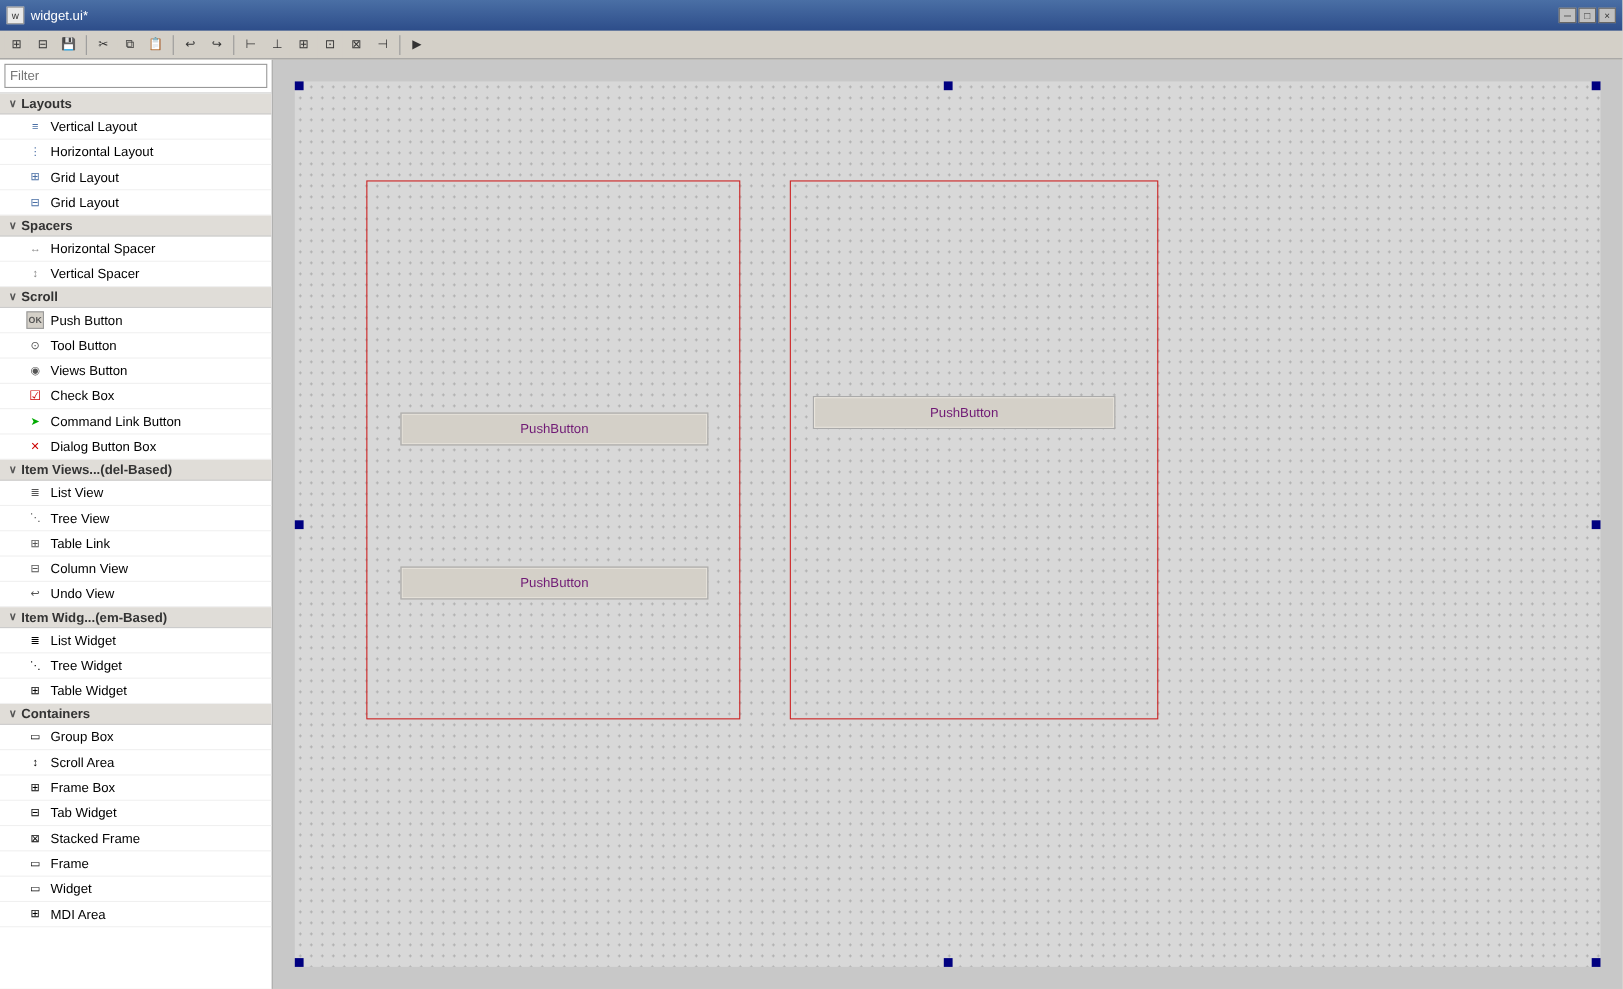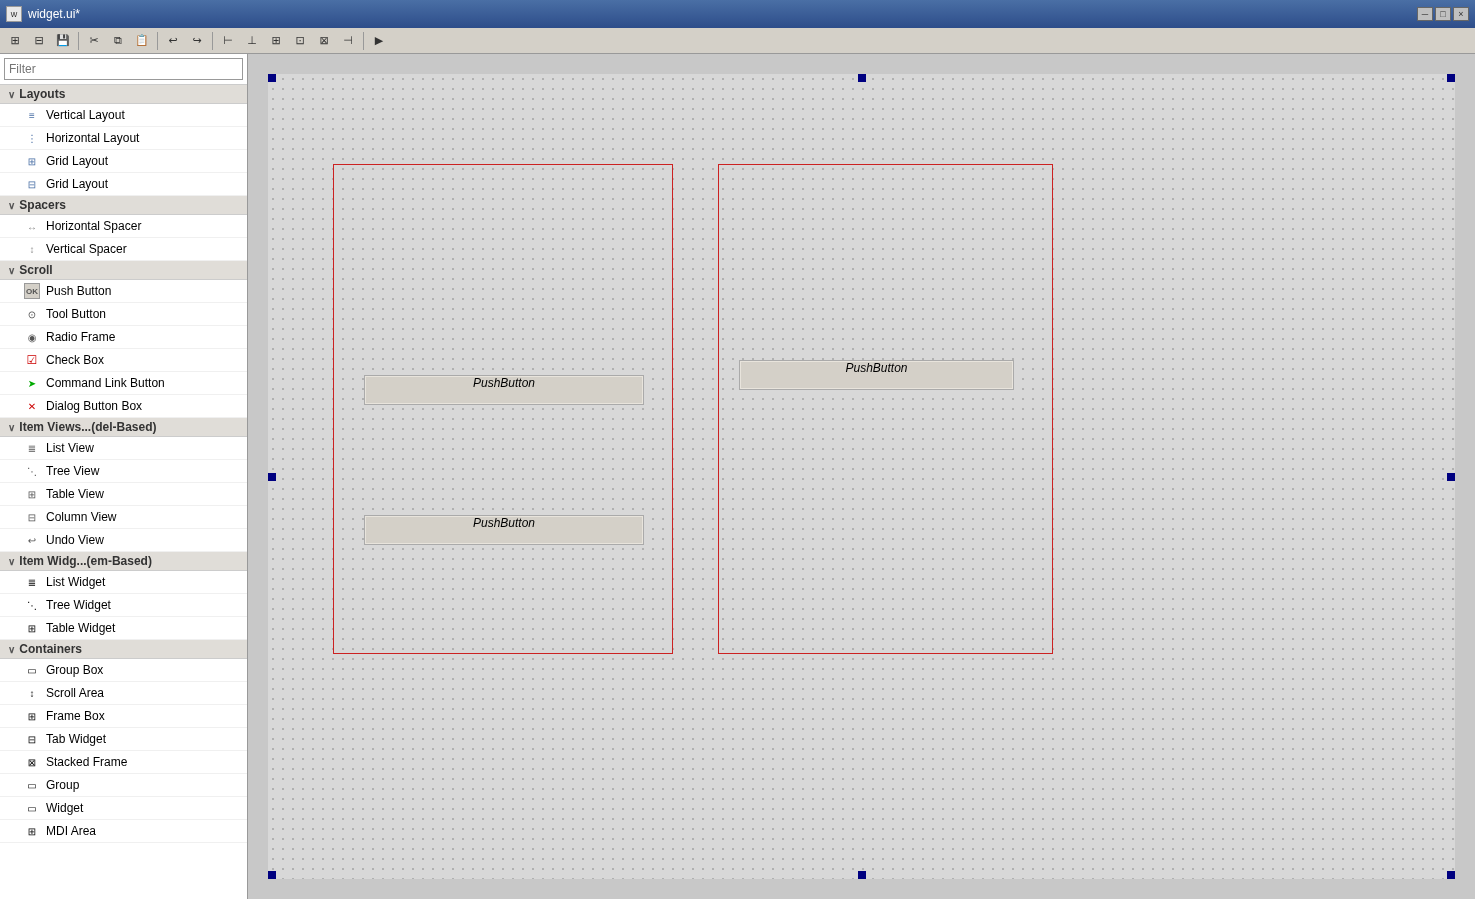--- a/index.html
+++ b/index.html
@@ -205,26 +205,25 @@
       background: transparent;
     }
 
     
     .push-btn {
       position: absolute;
       background: #d4d0c8;
       border: 1px solid #aaa;
       box-shadow: inset 0 0 0 1px #e8e4dc;
       display: flex;
-      align-items: flex-start;
+      align-items: center;
       justify-content: center;
       font-size: 12px;
-      color: #000000;
+      color: #701a75;
       cursor: pointer;
-      font-style: italic;
     }
 
     
     .sidebar-list::-webkit-scrollbar {
       width: 12px;
     }
     .sidebar-list::-webkit-scrollbar-track {
       background: #d4d0c8;
     }
     .sidebar-list::-webkit-scrollbar-thumb {
@@ -335,21 +334,21 @@
       <div class="sidebar-item">
         <div class="item-icon icon-btn" style="font-size:8px;font-weight:bold;background:#d4d0c8;border:1px solid #999;padding:0 2px;">OK</div>
         <span>Push Button</span>
       </div>
       <div class="sidebar-item">
         <div class="item-icon icon-tool">⊙</div>
         <span>Tool Button</span>
       </div>
       <div class="sidebar-item">
         <div class="item-icon icon-radio">◉</div>
-        <span>Radio Frame</span>
+        <span>Views Button</span>
       </div>
       <div class="sidebar-item">
         <div class="item-icon icon-check" style="font-size:12px;">☑</div>
         <span>Check Box</span>
       </div>
       <div class="sidebar-item">
         <div class="item-icon icon-cmd">➤</div>
         <span>Command Link Button</span>
       </div>
       <div class="sidebar-item">
@@ -364,21 +363,21 @@
       <div class="sidebar-item">
         <div class="item-icon icon-list">≣</div>
         <span>List View</span>
       </div>
       <div class="sidebar-item">
         <div class="item-icon icon-tree">⋱</div>
         <span>Tree View</span>
       </div>
       <div class="sidebar-item">
         <div class="item-icon icon-table">⊞</div>
-        <span>Table View</span>
+        <span>Table Link</span>
       </div>
       <div class="sidebar-item">
         <div class="item-icon icon-column">⊟</div>
         <span>Column View</span>
       </div>
       <div class="sidebar-item">
         <div class="item-icon icon-undo">↩</div>
         <span>Undo View</span>
       </div>
 
@@ -418,21 +417,21 @@
       <div class="sidebar-item">
         <div class="item-icon">⊟</div>
         <span>Tab Widget</span>
       </div>
       <div class="sidebar-item">
         <div class="item-icon">⊠</div>
         <span>Stacked Frame</span>
       </div>
       <div class="sidebar-item">
         <div class="item-icon">▭</div>
-        <span>Group</span>
+        <span>Frame</span>
       </div>
       <div class="sidebar-item">
         <div class="item-icon">▭</div>
         <span>Widget</span>
       </div>
       <div class="sidebar-item">
         <div class="item-icon">⊞</div>
         <span>MDI Area</span>
       </div>
 

